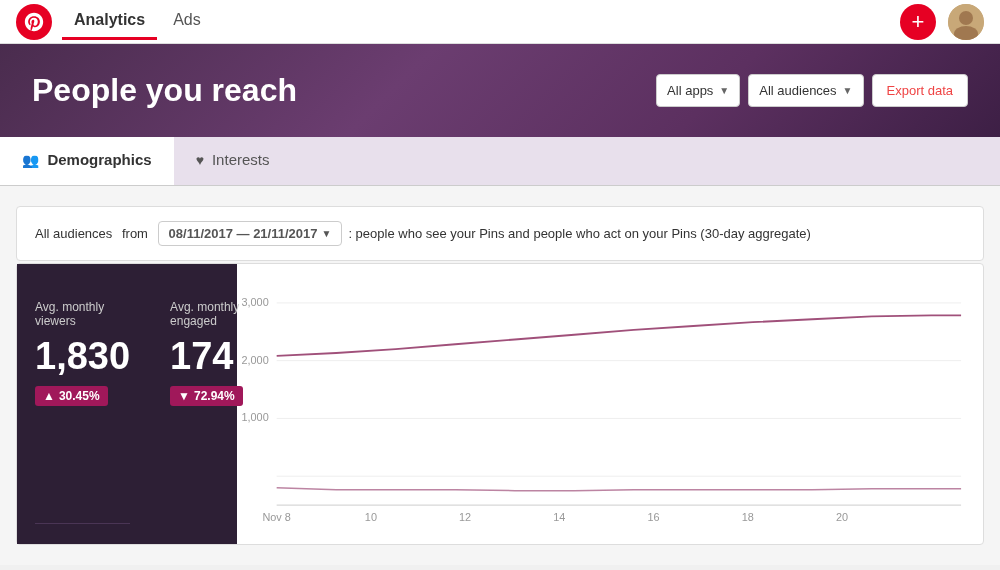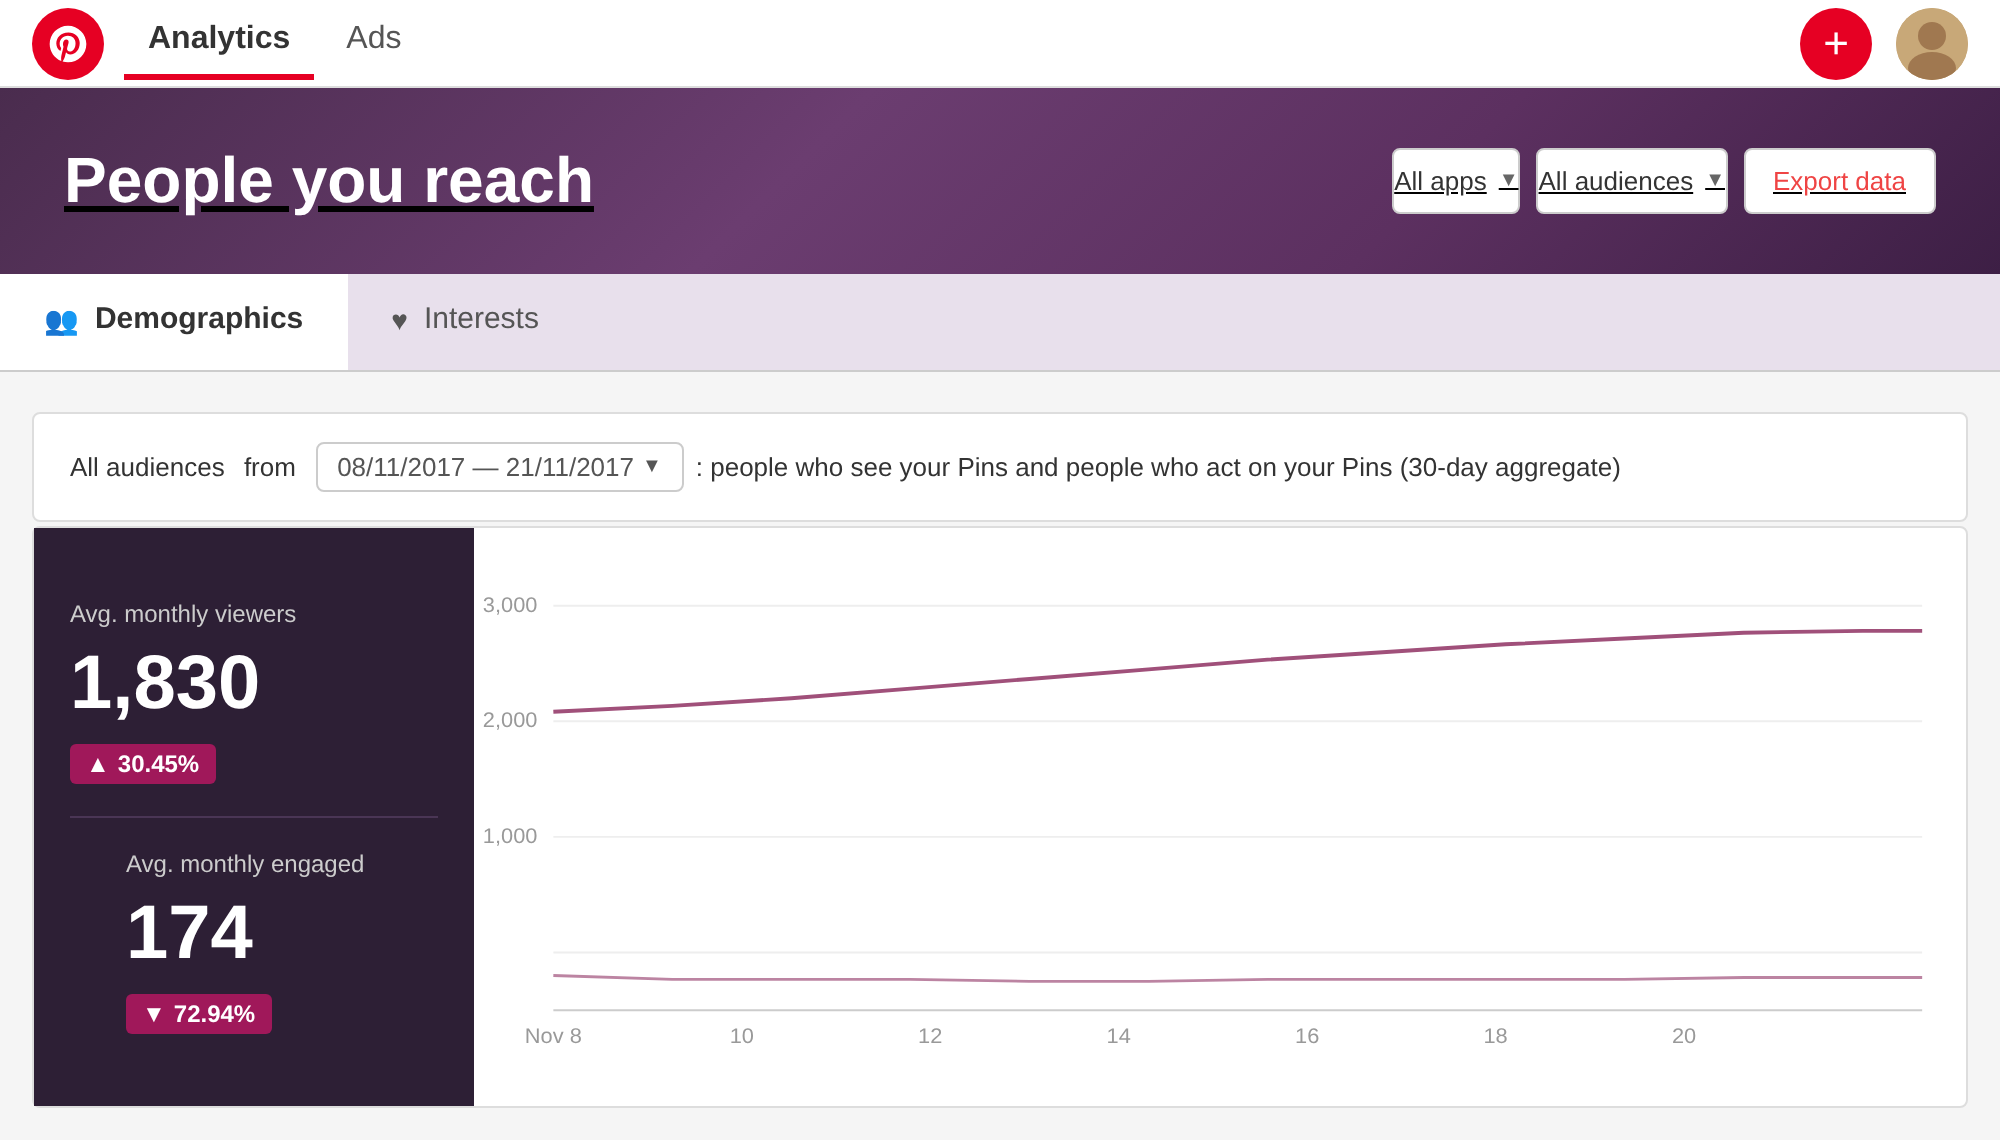--- a/index.html
+++ b/index.html
@@ -33,27 +33,26 @@
       width: 36px; height: 36px; border-radius: 50%; background: #c8a878;
       overflow: hidden; display: flex; align-items: center; justify-content: center;
     }
     .avatar svg { width: 36px; height: 36px; }
 
     
     .hero-banner {
       background: linear-gradient(135deg, #4a2c4e 0%, #6b3d70 40%, #5c3060 70%, #3d1f45 100%);
       padding: 28px 32px; display: flex; justify-content: space-between;
       min-height: 90px;
-      text-decoration: underline;
     }
     .hero-title { color: white; font-size: 32px; font-weight: 700; }
     .hero-controls { display: flex; gap: 8px; align-items: center; }
     .ctrl-btn {
       background: white; border: 1px solid #ccc; border-radius: 4px;
-      padding: 8px 0; font-size: 13px; cursor: pointer; display: flex;
+      padding: 8px 10px; font-size: 13px; cursor: pointer; display: flex;
       align-items: center; gap: 6px; color: #333;
     }
     .ctrl-btn .arrow { font-size: 10px; color: #666; }
     .export-btn {
       background: white; border: 1px solid #ccc; border-radius: 4px;
       padding: 8px 14px; font-size: 13px; cursor: pointer; color: #ef4444;
     }
 
     
     .tabs-bar {
@@ -76,32 +75,32 @@
 
     
     .audience-row {
       background: white; border: 1px solid #ddd; border-radius: 4px;
       padding: 14px 18px; margin-bottom: 2px; font-size: 13px; color: #333;
       display: flex; align-items: center; gap: 6px;
     }
     .date-range-btn {
       background: white; border: 1px solid #ccc; border-radius: 4px;
       padding: 4px 10px; font-size: 13px; cursor: pointer; color: #555;
-      display: flex; align-items: center; gap: 4px;
+      display: flex; align-items: center; gap: 4px; font-weight: bold;
     }
     .date-range-btn .arr { font-size: 10px; }
 
     
     .stats-chart-area {
       display: flex; background: white; border: 1px solid #ddd; border-radius: 4px;
       margin-top: 0; min-height: 280px;
     }
     .stats-panel {
       width: 220px; background: #2d1f35; color: white; padding: 20px 18px;
-      flex-shrink: 0; display: flex; flex-direction: column; gap: 0;
+      flex-shrink: 0; display: flex; gap: 12px;
     }
     .stat-block { padding: 16px 0; border-bottom: 1px solid #4a3555; }
     .stat-block:last-child { border-bottom: none; margin-left: 28px; }
     .stat-label { font-size: 12px; color: #ccc; margin-bottom: 8px; }
     .stat-value { font-size: 38px; font-weight: 700; color: white; line-height: 1.1; margin-bottom: 8px; }
     .stat-badge {
       display: inline-flex; align-items: center; gap: 4px;
       background: #c0185a; border-radius: 3px; padding: 3px 8px;
       font-size: 12px; font-weight: 600; color: white;
     }

